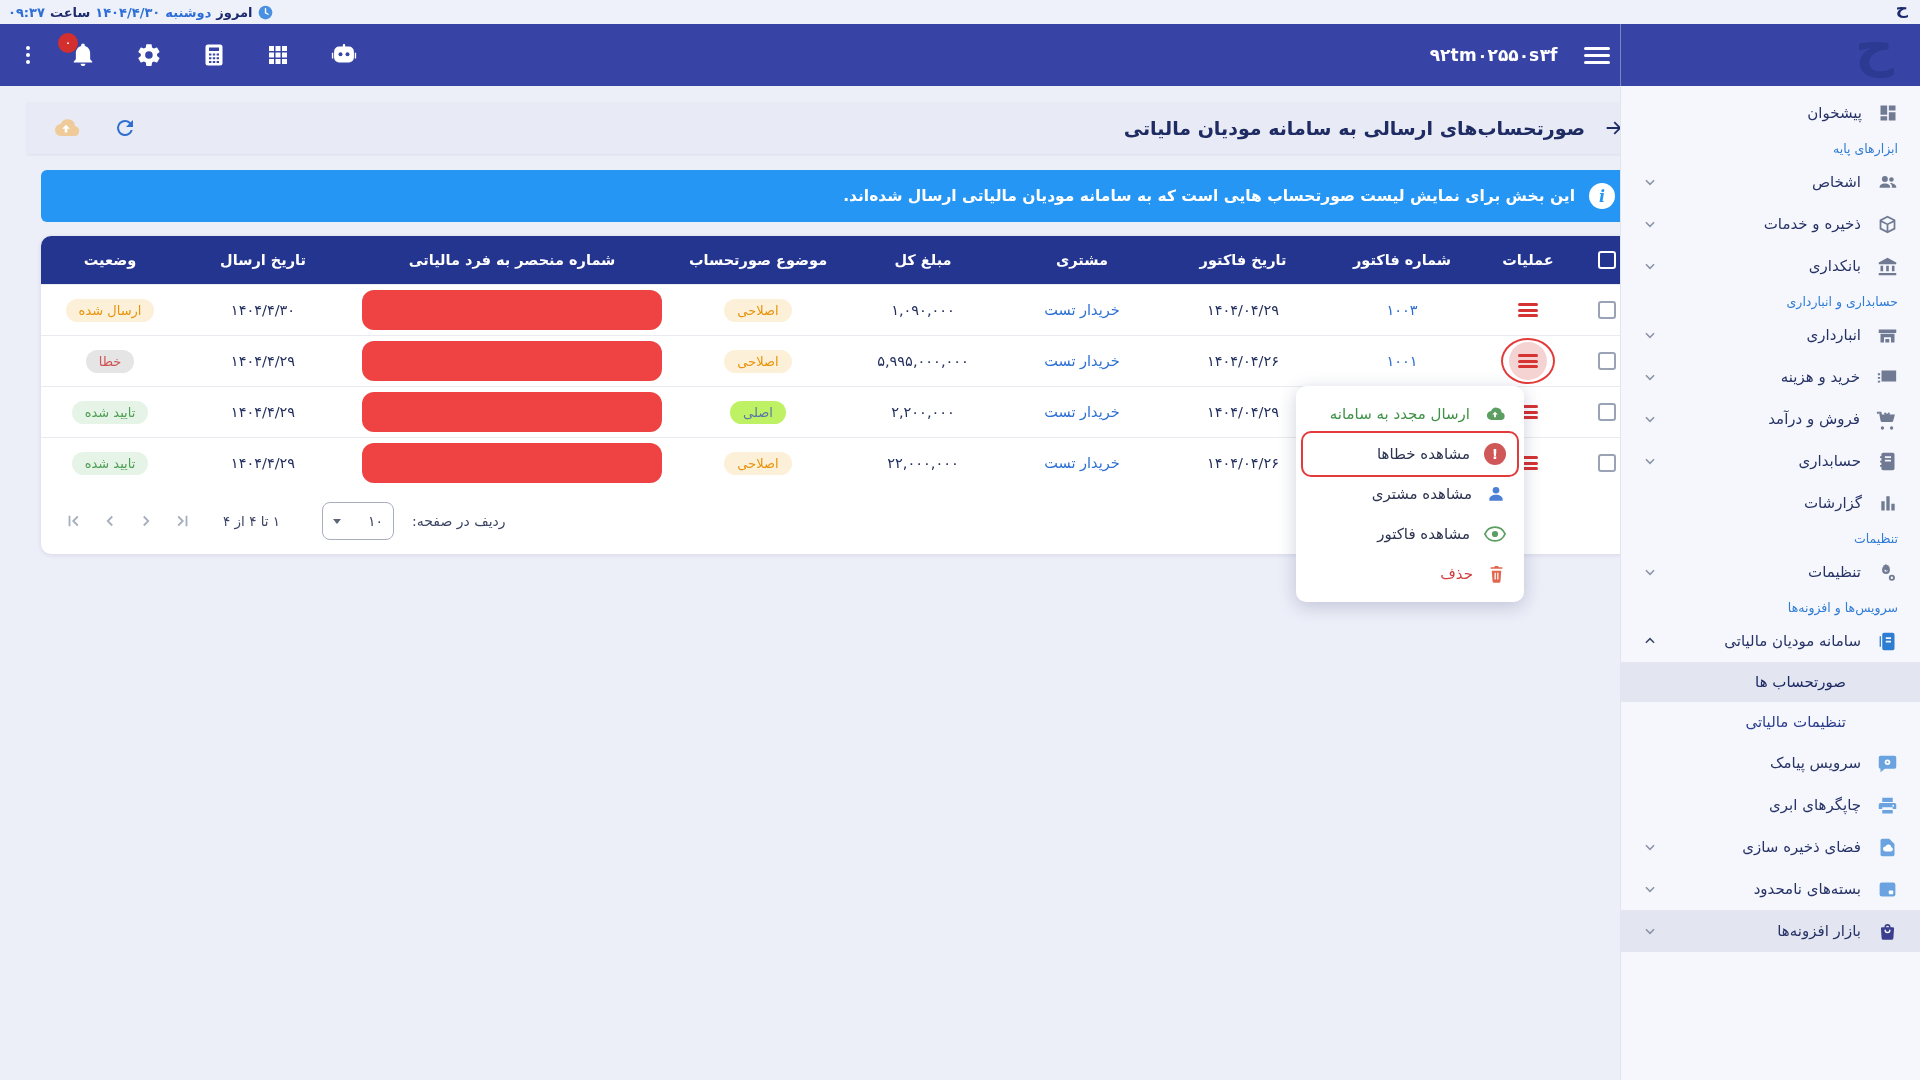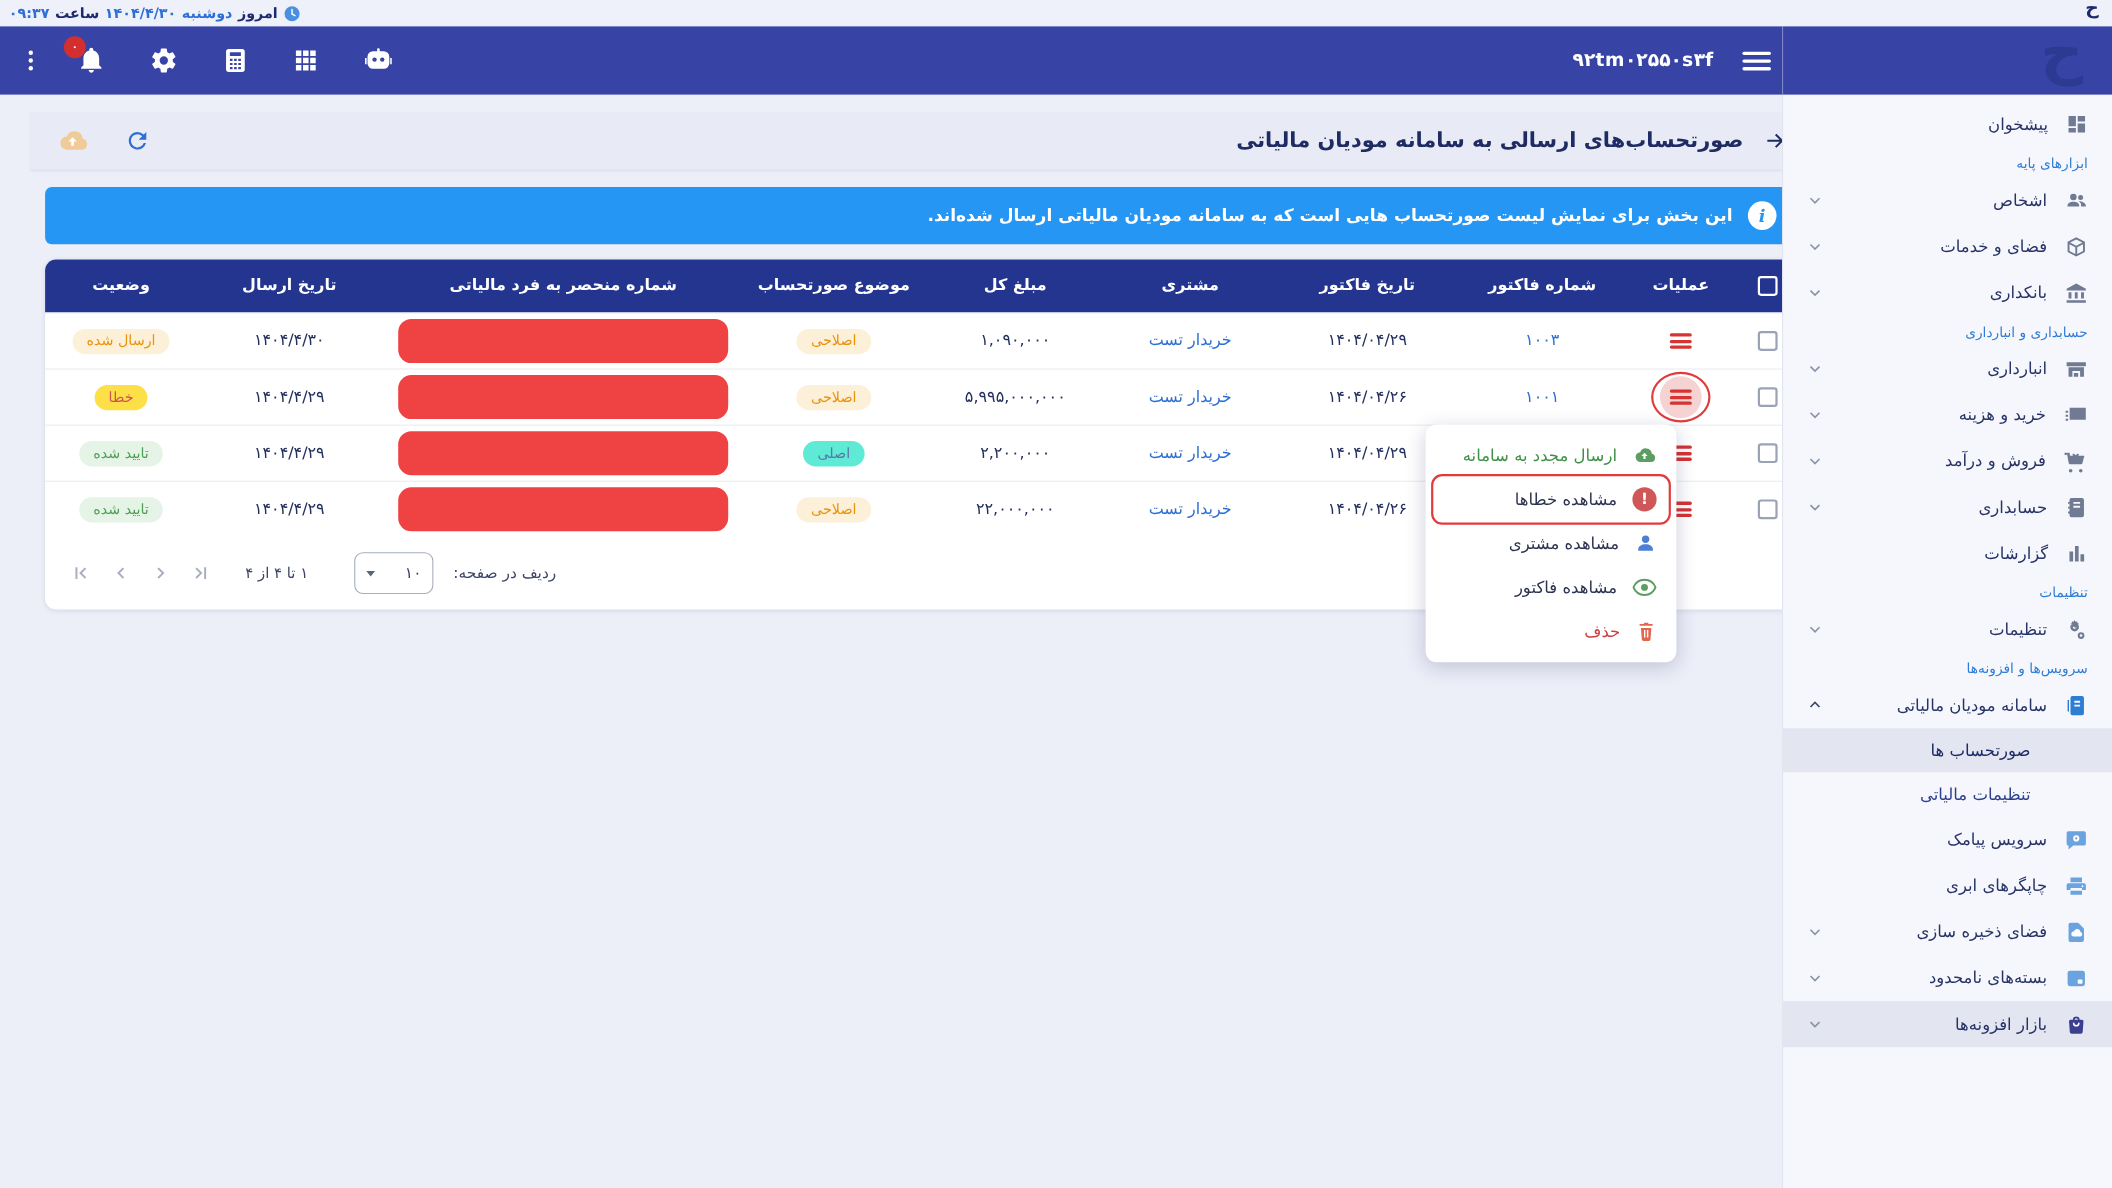--- a/index.html
+++ b/index.html
@@ -69,22 +69,22 @@
   .chkbox{width:18px;height:18px;border:2px solid #9aa3b5;border-radius:3px;background:transparent;cursor:pointer;}
   .t-head .chkbox{border-color:#fff;}
   .ops-ic span{display:block;width:20px;height:3px;background:#d63333;border-radius:2px;margin:2.5px 0;}
   .ops-btn{cursor:pointer;position:relative;}
   .ops-circled{width:38px;height:38px;border-radius:50%;background:#f5d3d3;display:flex;align-items:center;justify-content:center;}
   .annot-ellipse{position:absolute;width:54px;height:46px;border:2.5px solid #e23b3b;border-radius:50%;top:50%;left:50%;transform:translate(-50%,-50%);pointer-events:none;}
   .link{color:#2b6fd4;cursor:pointer;}
   .num{font-weight:500;color:#23305e;}
   .pill{padding:4px 13px;border-radius:14px;font-size:13px;font-weight:500;}
   .pill-orange{color:#e8930c;background:#fdf0d8;}
-  .pill-blue{color:#5878a8;background:#5eead4;}
-  .pill-red{color:#d05353;background:#fde047;}
+  .pill-blue{color:#5878a8;background:#bef264;}
+  .pill-red{color:#d05353;background:#e5e5e5;}
   .pill-green{color:#4f9f55;background:#e6f4e7;}
   .redacted{width:300px;height:40px;background:#ef4343;border-radius:12px;}
 
   
   .pager{height:66px;position:relative;padding-left:38px;}
   .pager-inner{position:absolute;left:24px;top:0;height:66px;display:flex;align-items:center;gap:18px;direction:ltr;}
   .pg-btn{cursor:pointer;display:flex;align-items:center;}
   .pg-range{font-size:13.5px;color:#3c4565;margin:0 14px;direction:rtl;}
   .pg-select{width:72px;height:38px;border:1px solid #a7aebc;border-radius:8px;display:flex;align-items:center;justify-content:space-between;padding:0 10px;cursor:pointer;direction:ltr;margin-left:10px;}
   .pg-select .val{font-size:14px;color:#3c4565;direction:rtl;}
@@ -184,21 +184,21 @@
       </svg>
     <span class="lbl">اشخاص</span>
     <svg class="chev" width="14" height="14" viewBox="0 0 24 24" fill="none" stroke="#8a93a8" stroke-width="2.6">
         <path d="M5 9l7 7 7-7"></path>
       </svg>
   </div>
   <div class="side-item">
     <svg width="21" height="21" viewBox="0 0 24 24" fill="#707a92">
         <path d="M12 2l9 4.7v10.6L12 22l-9-4.7V6.7L12 2zm0 2.3L5.6 7.5 12 10.8l6.4-3.3L12 4.3zM5 9.3v6.8l6 3.1v-6.8L5 9.3zm14 0l-6 3.1v6.8l6-3.1V9.3z"></path>
       </svg>
-    <span class="lbl">فضای و خدمات</span>
+    <span class="lbl">ذخیره و خدمات</span>
     <svg class="chev" width="14" height="14" viewBox="0 0 24 24" fill="none" stroke="#8a93a8" stroke-width="2.6">
         <path d="M5 9l7 7 7-7"></path>
       </svg>
   </div>
   <div class="side-item">
     <svg width="21" height="21" viewBox="0 0 24 24" fill="#707a92">
         <path d="M12 2L2 7.5v1.8h20V7.5L12 2zM4 11v6.5h3V11H4zm6.5 0v6.5h3V11h-3zM17 11v6.5h3V11h-3zM2 19.5V22h20v-2.5H2z"></path>
       </svg>
     <span class="lbl">بانکداری</span>
     <svg class="chev" width="14" height="14" viewBox="0 0 24 24" fill="none" stroke="#8a93a8" stroke-width="2.6">

